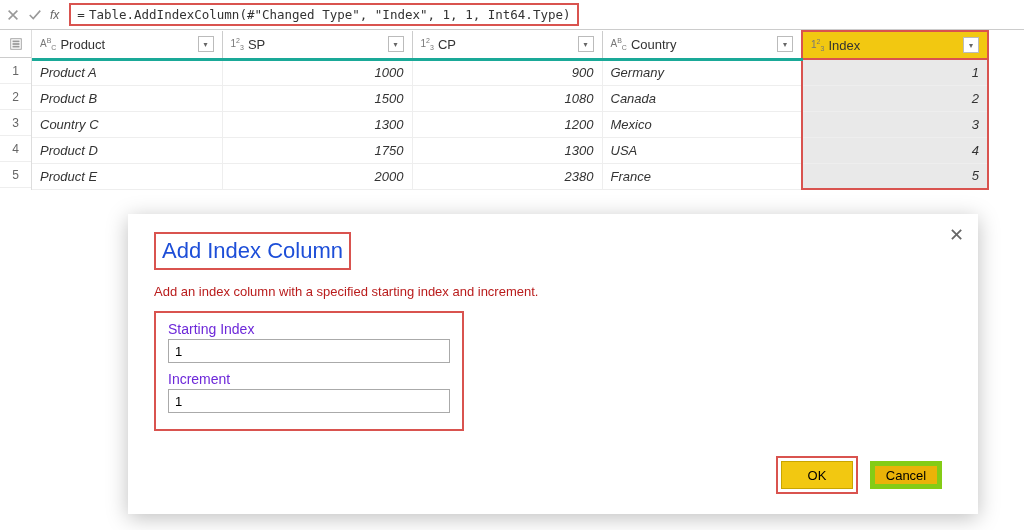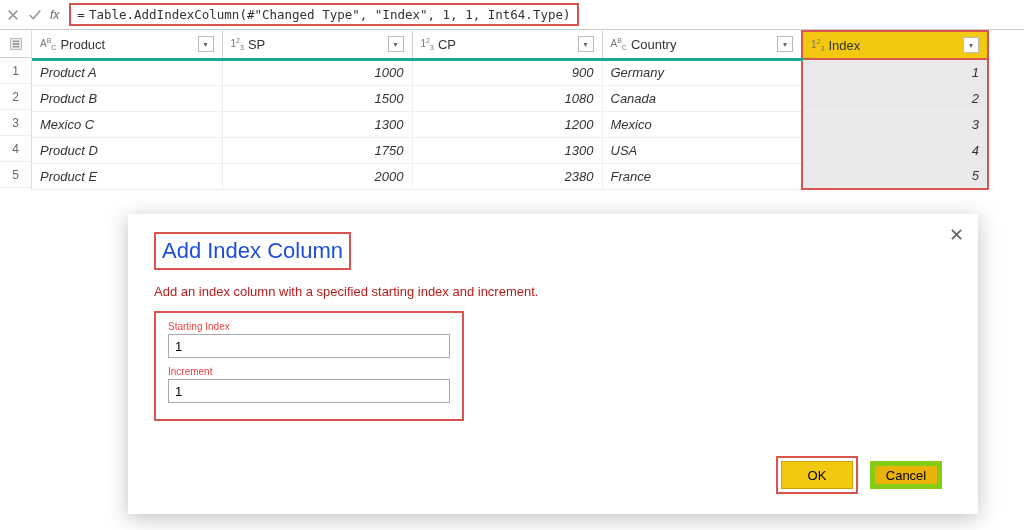--- a/index.html
+++ b/index.html
@@ -141,21 +141,21 @@
       font-size: 13px;
       color: #b91c1c;
       margin-bottom: 12px;
     }
     .fields-box {
       border: 2px solid #d9534f;
       padding: 8px 12px 12px 12px;
       width: 310px;
     }
     .field-group { margin-bottom: 8px; }
-    .field-label { font-size: 10px; color: #ef4444; display: block; margin-bottom: 2px; }
+    .field-label { font-size: 14px; color: #6d28d9; display: block; margin-bottom: 2px; }
     .field-input {
       width: 100%;
       height: 24px;
       border: 1px solid #aaa;
       padding: 0 6px;
       font-size: 13px;
     }
 
     .dialog-buttons {
       position: absolute;
@@ -268,21 +268,21 @@
         <td class="num index-cell">1</td>
       </tr>
       <tr>
         <td>Product B</td>
         <td class="num">1500</td>
         <td class="num">1080</td>
         <td>Canada</td>
         <td class="num index-cell">2</td>
       </tr>
       <tr>
-        <td>Mexico C</td>
+        <td>Country C</td>
         <td class="num">1300</td>
         <td class="num">1200</td>
         <td>Mexico</td>
         <td class="num index-cell">3</td>
       </tr>
       <tr>
         <td>Product D</td>
         <td class="num">1750</td>
         <td class="num">1300</td>
         <td>USA</td>

